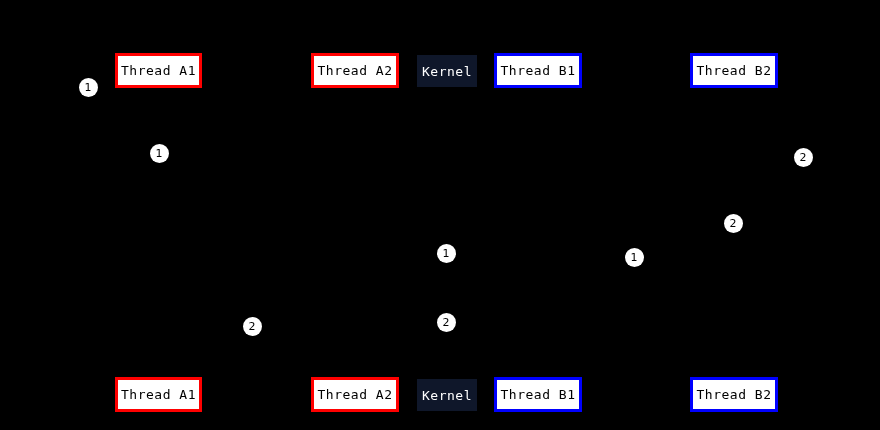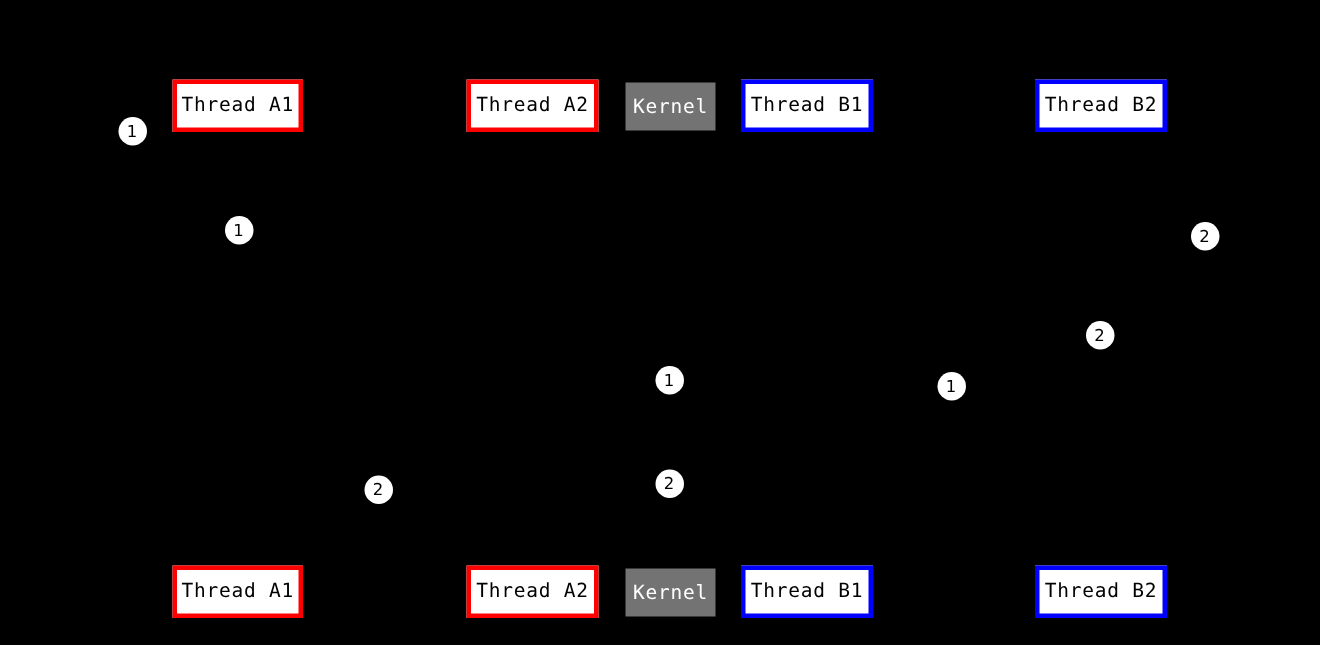--- a/index.html
+++ b/index.html
@@ -49,21 +49,21 @@
   }
   .participant.bordered {
     background: #FFFFFF;
     color: #000000;
     border-style: solid;
     border-width: 3px;
   }
   .participant.red-box   { border-color: #FF0000; }
   .participant.blue-box  { border-color: #0000FF; text-align: center; }
   .participant.filled {
-    background: #737373;
+    background: #0f172a;
     color: #FFFFFF;
     border: 0;
   }
 
   
   .step-marker {
     position: absolute;
     width: 19px;
     height: 19px;
     border-radius: 50%;

